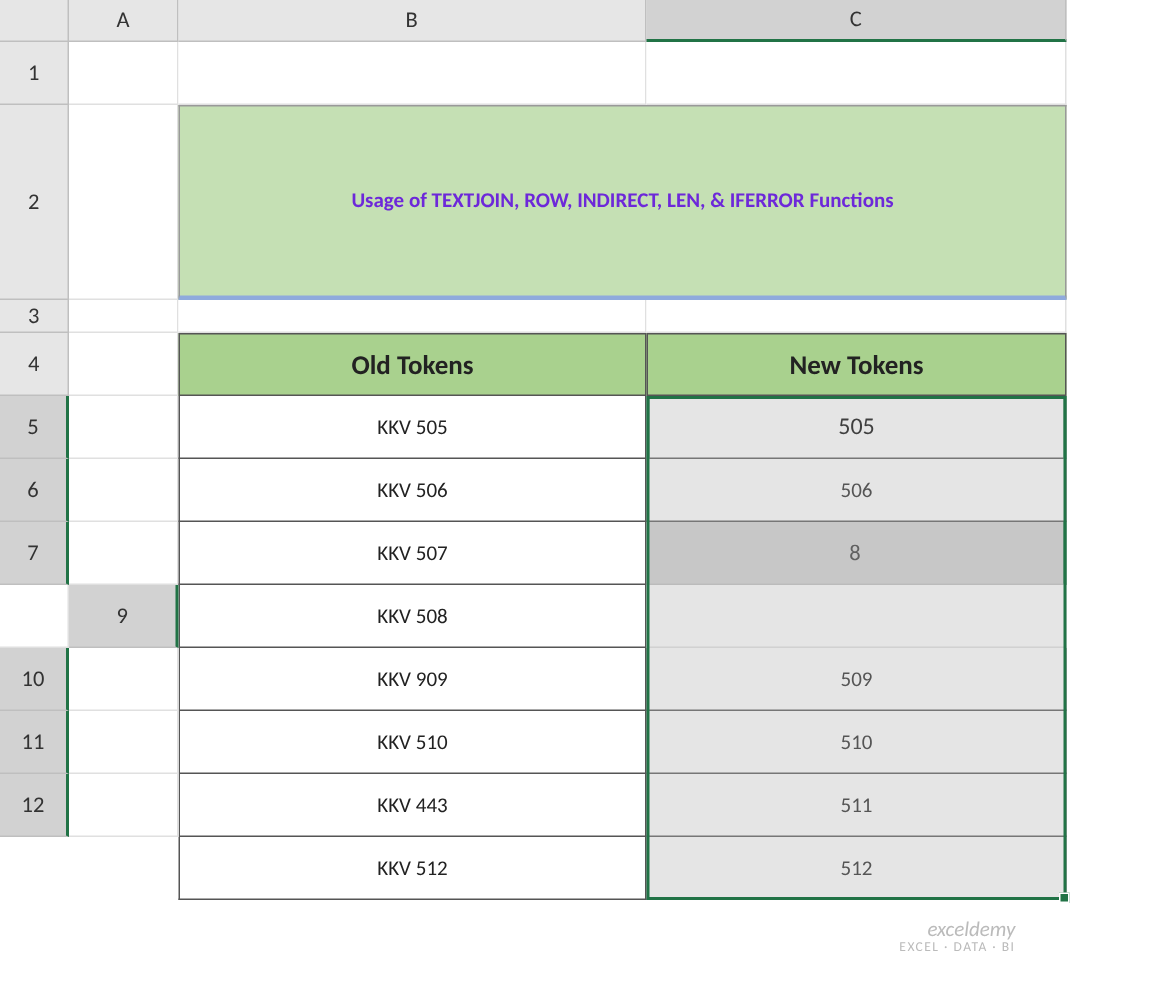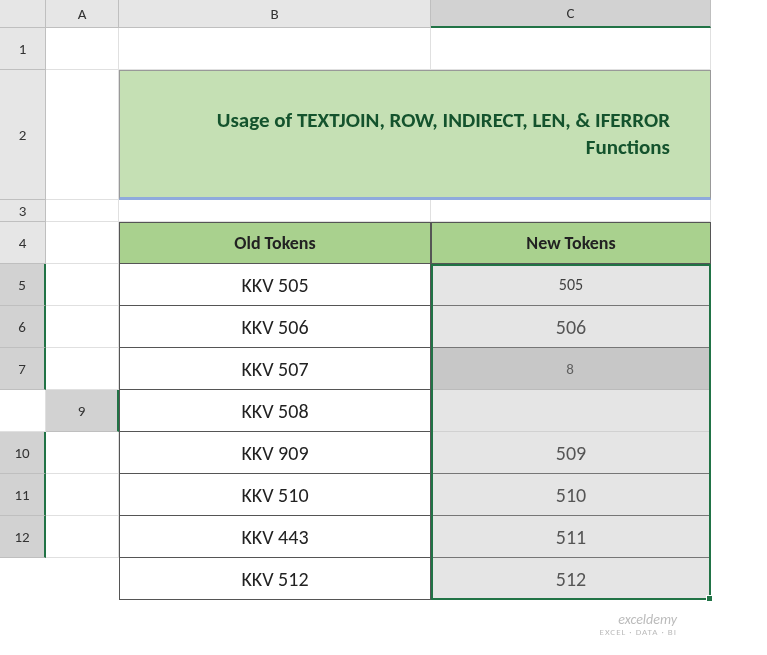--- a/index.html
+++ b/index.html
@@ -57,45 +57,45 @@
   }
   .title-box {
     grid-column: 3 / 5;
     grid-row: 3;
     background: #c5e0b4;
     border: 1px solid #999;
     border-bottom: 3px solid #8faadc;
     display: flex;
     align-items: center;
     justify-content: center;
-    text-align: right;
+    text-align: left;
     padding: 12px 40px;
-    font-size: 21px;
+    font-size: 14px;
     font-weight: bold;
-    color: #14532d;
+    color: #6d28d9;
     line-height: 1.3;
   }
   .table-header {
     background: #a9d18e;
     border: 1px solid #555;
     display: flex;
     align-items: center;
     justify-content: center;
     font-size: 18px;
     font-weight: bold;
     color: #222;
   }
   .table-cell {
     border-left: 1px solid #555;
     border-right: 1px solid #555;
     border-bottom: 1px solid #555;
     display: flex;
     align-items: center;
     justify-content: center;
-    font-size: 20px;
+    font-size: 14px;
     color: #222;
     background: #fff;
   }
   .selection-overlay {
     position: absolute;
     border: 2px solid #217346;
     pointer-events: none;
   }
   .selection-overlay.main {
     top: 264px;

